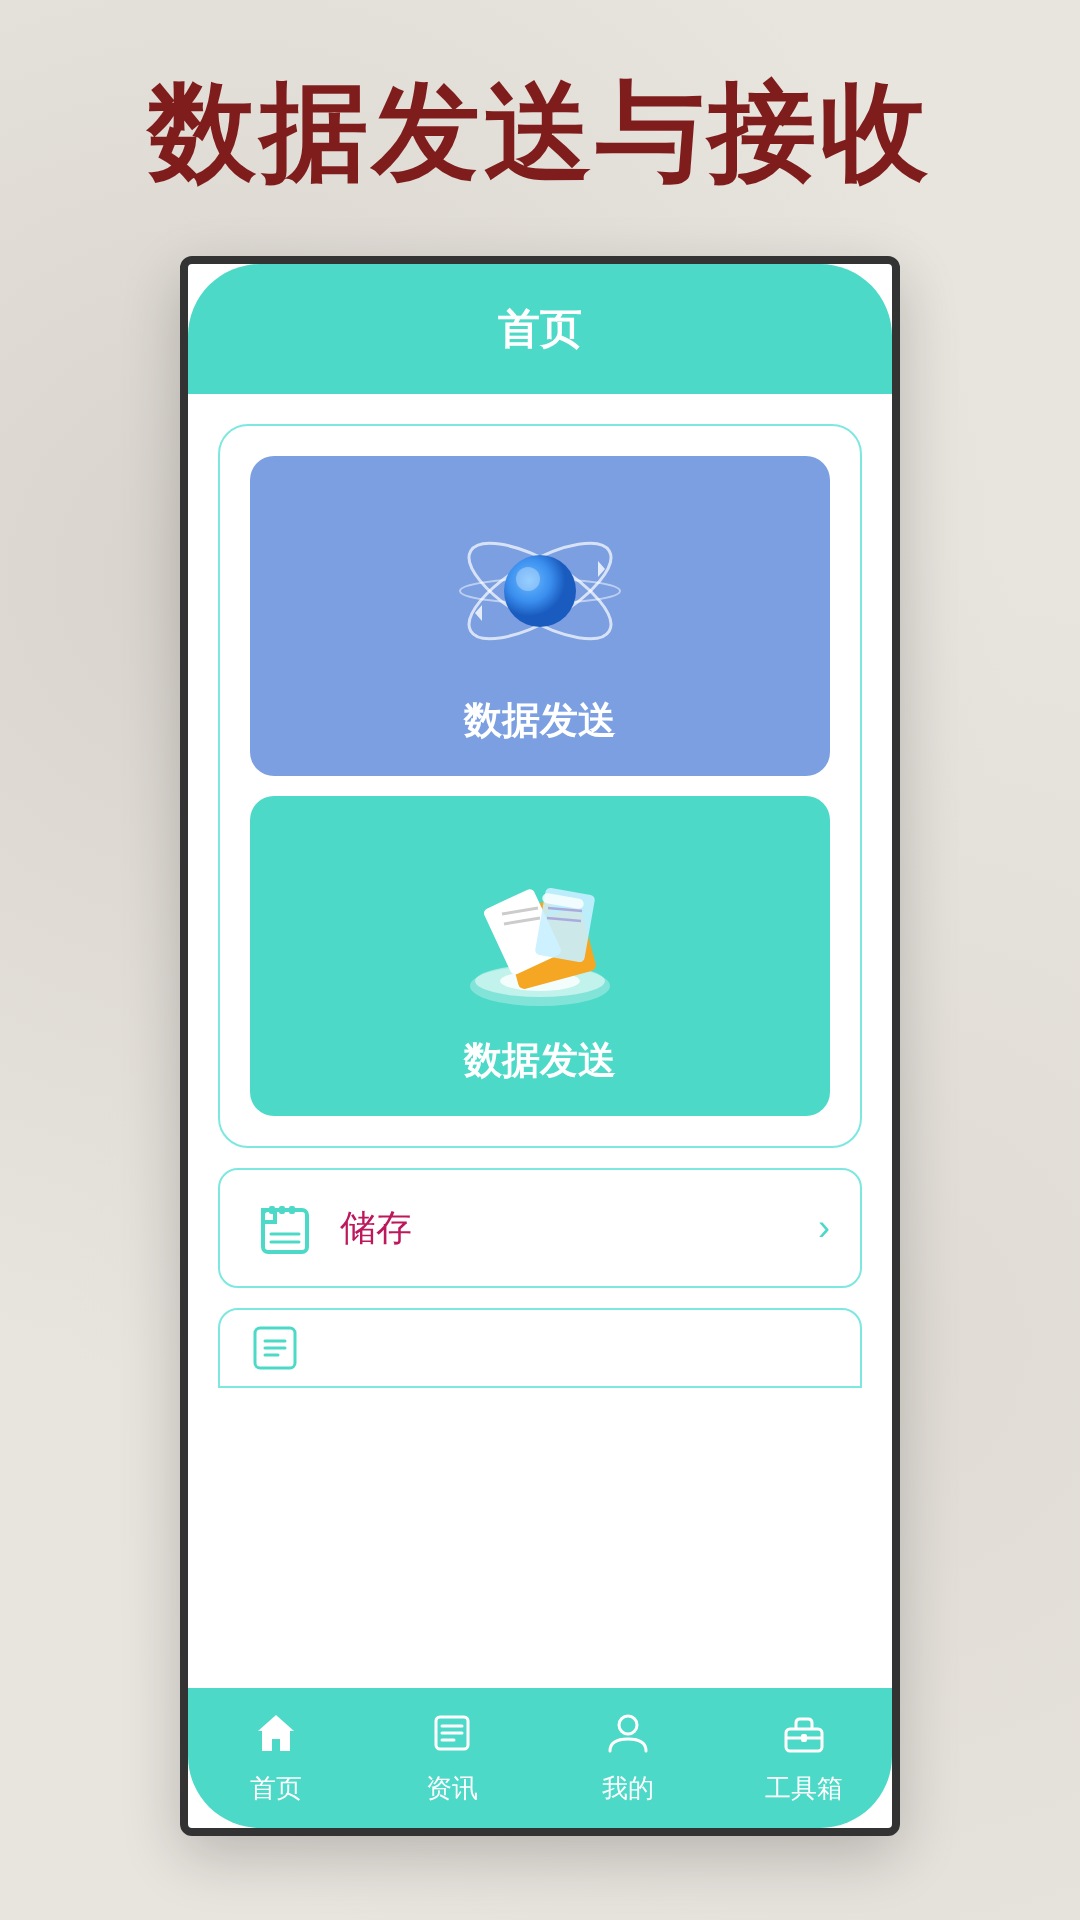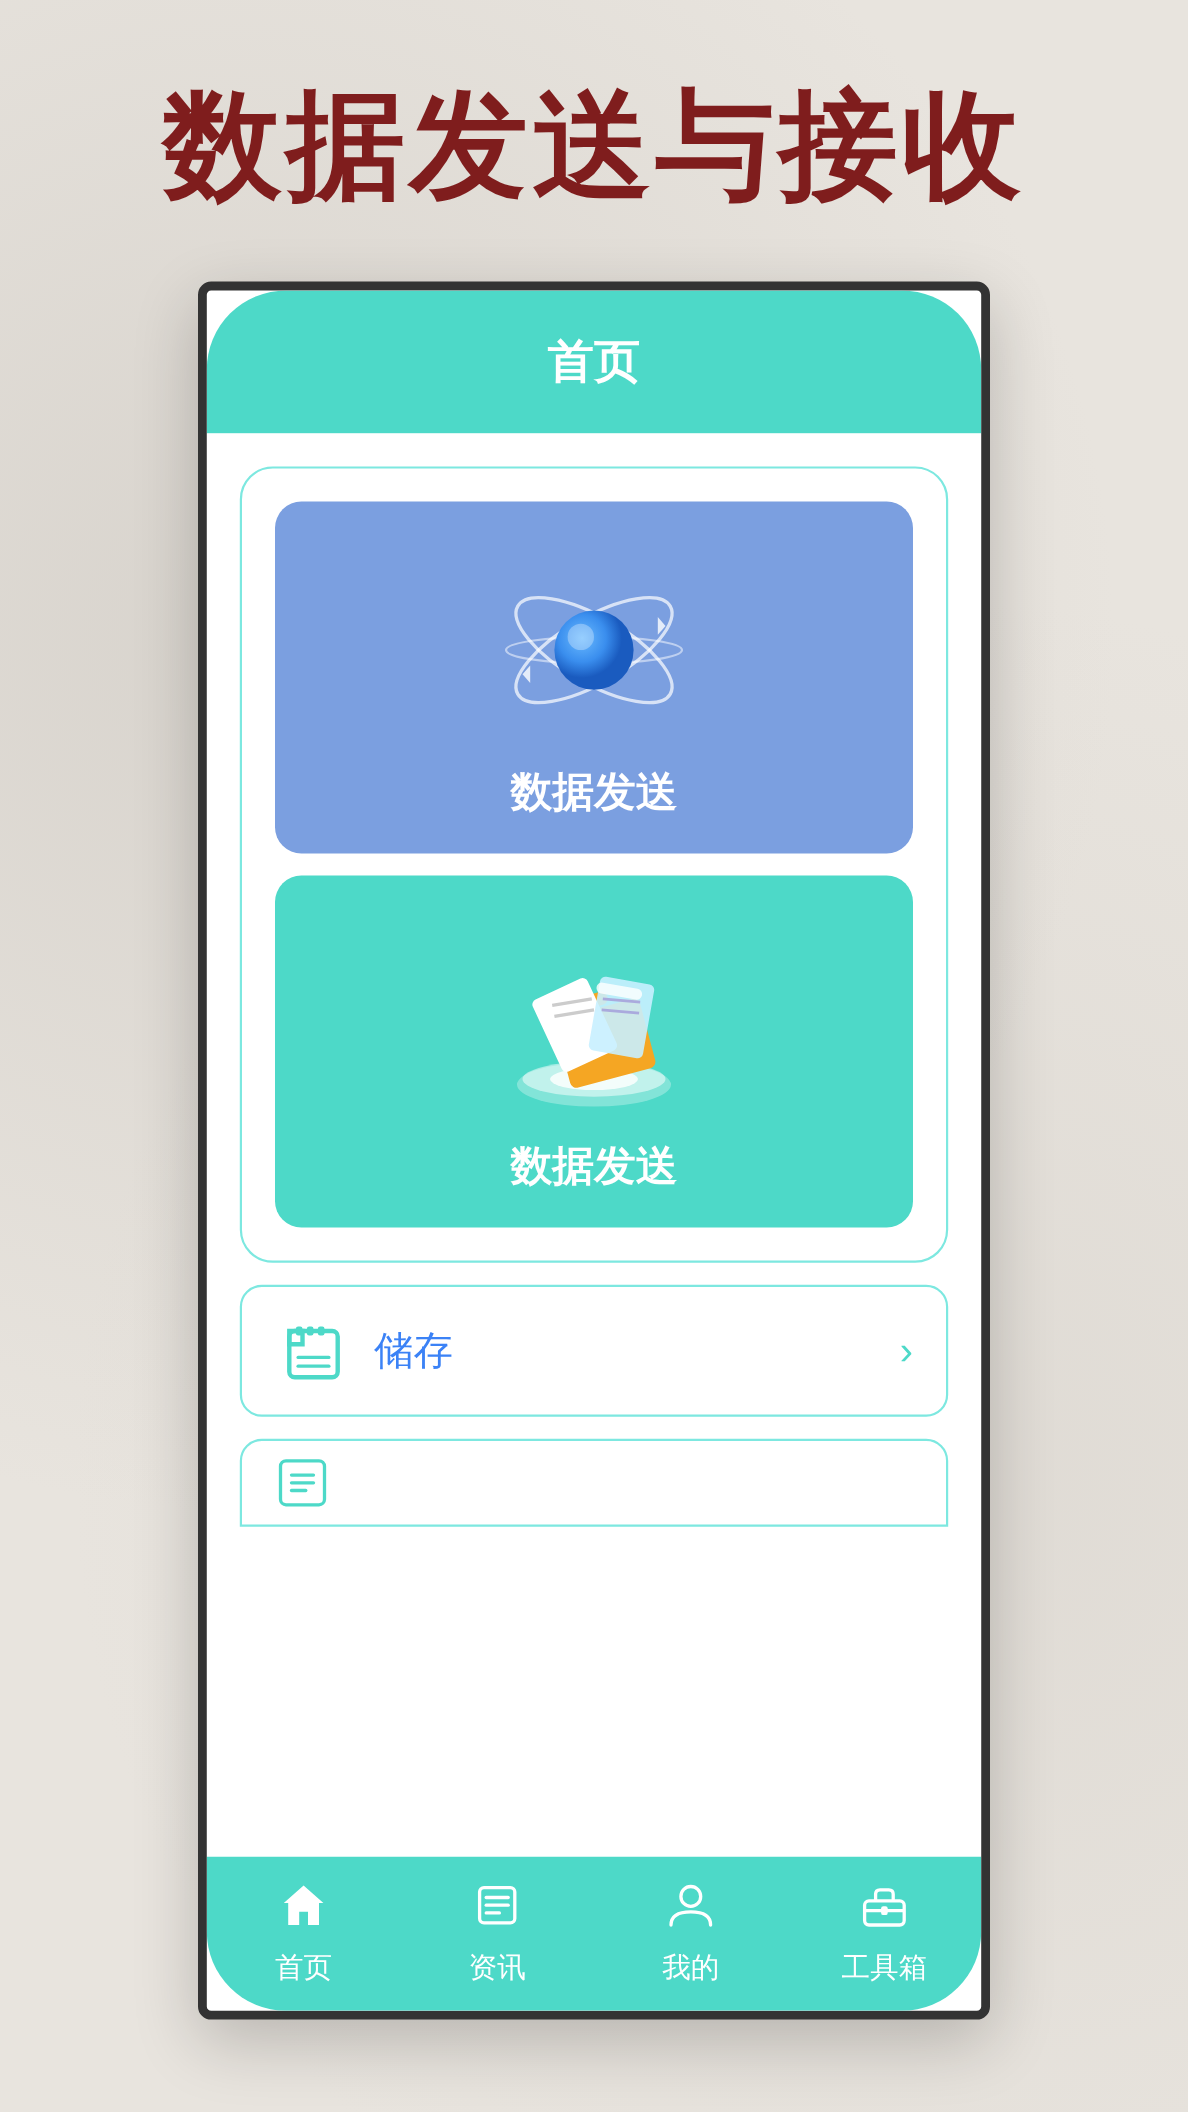--- a/index.html
+++ b/index.html
@@ -128,21 +128,21 @@
       width: 70px;
       height: 70px;
       display: flex;
       align-items: center;
       justify-content: center;
     }
 
     .storage-label {
       flex: 1;
       font-size: 36px;
-      color: #3b82f6;
+      color: #be185d;
       font-weight: 500;
       margin-left: 20px;
     }
 
     .chevron-right {
       font-size: 36px;
       color: #4dd9c8;
     }
 
     .partial-row {

